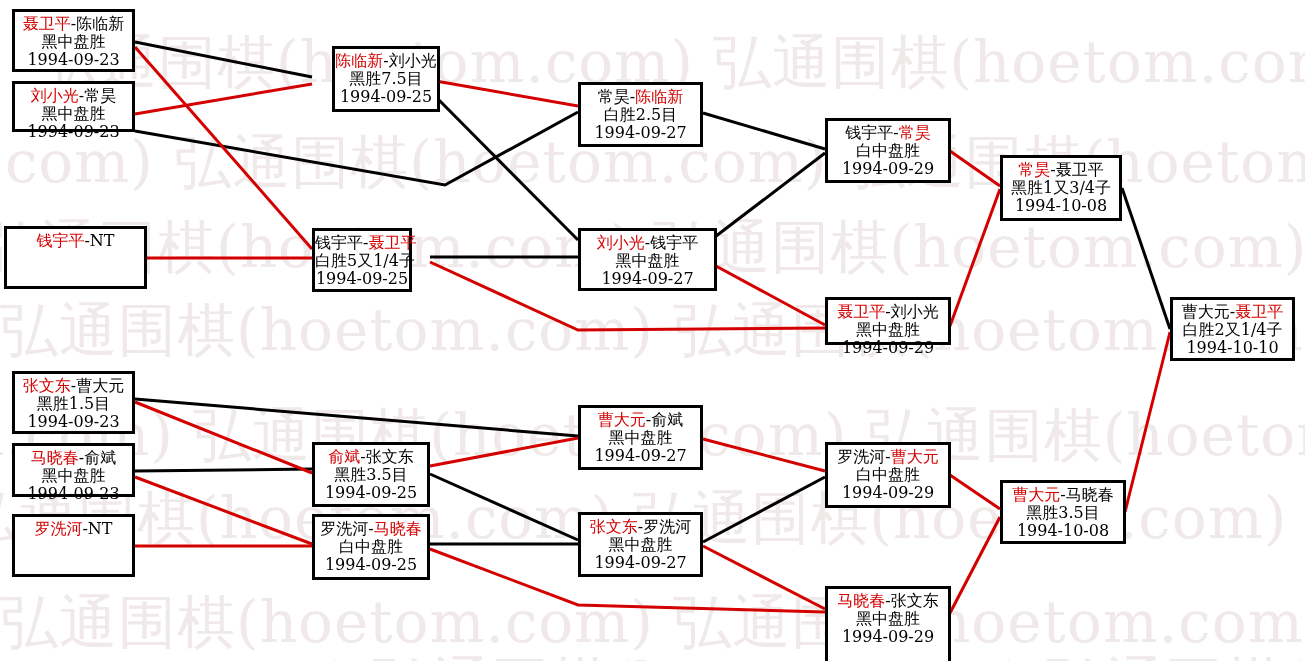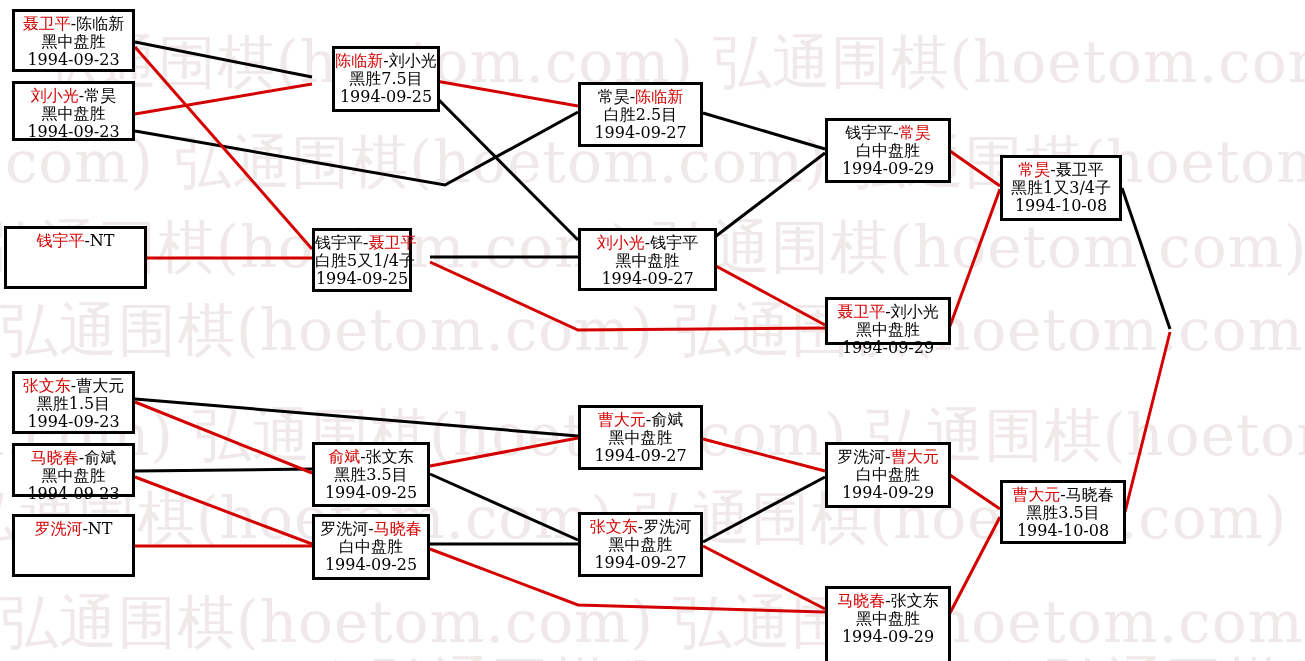--- a/index.html
+++ b/index.html
@@ -64,21 +64,21 @@
     <line class="ln-r" x1="950" y1="475" x2="1000" y2="509"></line>
     <line class="ln-r" x1="950" y1="613" x2="1000" y2="517"></line>
     <line class="ln-r" x1="1125" y1="512" x2="1170" y2="332"></line>
   </svg>
 
   <div class="box" style="left:12px;top:9px;width:123px;height:63px">
     <div class="nm"><span style="color: rgb(212, 0, 0);">聂卫平</span><span>-</span><span style="color: rgb(0, 0, 0);">陈临新</span></div>
     <div class="rs">黑中盘胜</div>
     <div class="dt">1994-09-23</div>
   </div>
-  <div class="box" style="left:12px;top:81px;width:123px;height:60px">
+  <div class="box" style="left:12px;top:81px;width:123px;height:51px">
     <div class="nm"><span style="color: rgb(212, 0, 0);">刘小光</span><span>-</span><span style="color: rgb(0, 0, 0);">常昊</span></div>
     <div class="rs">黑中盘胜</div>
     <div class="dt">1994-09-23</div>
   </div>
   <div class="box" style="left:4px;top:226px;width:143px;height:63px">
     <div class="nm"><span style="color: rgb(212, 0, 0);">钱宇平</span><span>-</span><span style="color: rgb(0, 0, 0);">NT</span></div>
     <div class="rs"></div>
     <div class="dt"></div>
   </div>
   <div class="box" style="left:12px;top:371px;width:123px;height:63px">
@@ -164,14 +164,19 @@
     <div class="nm"><span style="color: rgb(212, 0, 0);">常昊</span><span>-</span><span style="color: rgb(0, 0, 0);">聂卫平</span></div>
     <div class="rs">黑胜1又3/4子</div>
     <div class="dt">1994-10-08</div>
   </div>
   <div class="box" style="left:1000px;top:480px;width:126px;height:64px">
     <div class="nm"><span style="color: rgb(212, 0, 0);">曹大元</span><span>-</span><span style="color: rgb(0, 0, 0);">马晓春</span></div>
     <div class="rs">黑胜3.5目</div>
     <div class="dt">1994-10-08</div>
   </div>
 
+  <div class="box" style="left:1170px;top:297px;width:125px;height:64px">
+    <div class="nm"><span style="color: rgb(0, 0, 0);">曹大元</span><span>-</span><span style="color: rgb(212, 0, 0);">聂卫平</span></div>
+    <div class="rs">白胜2又1/4子</div>
+    <div class="dt">1994-10-10</div>
+  </div>
 
 </div>
 
 </body></html>

